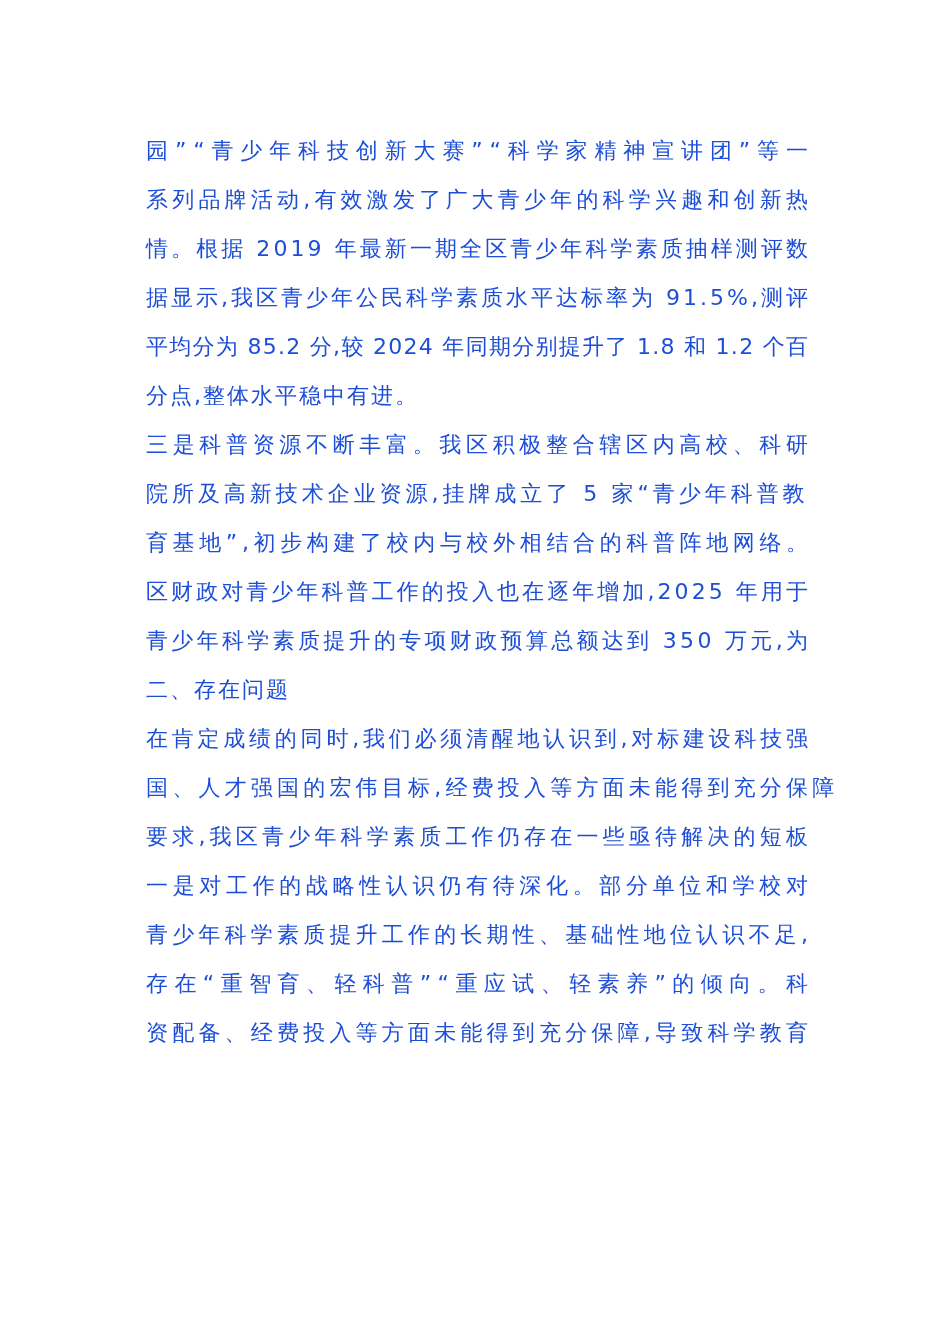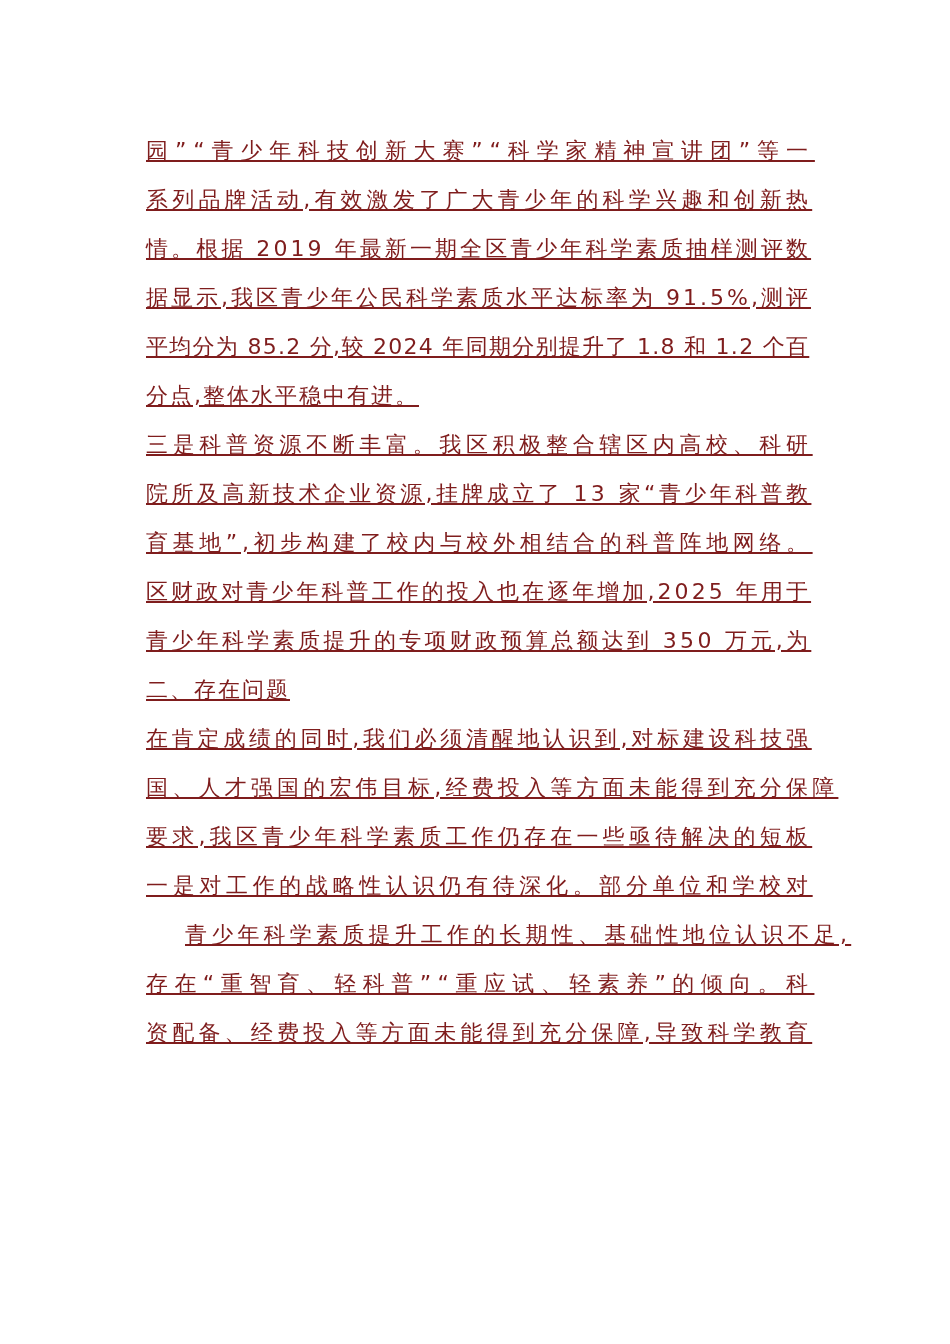--- a/index.html
+++ b/index.html
@@ -3,24 +3,23 @@
   <meta charset="utf-8">
   <style>
     html, body { margin: 0; padding: 0; background: #ffffff; }
     body { width: 950px; height: 1344px; position: relative; overflow: hidden; }
     .page {
       position: absolute;
       left: 146px;
       top: 126px;
       width: 662px;
       font-family: "DejaVu Sans", "Liberation Sans", sans-serif;
-      color: #7f1d1d;
+      color: #1d4ed8;
       font-size: 22px;
       line-height: 49px;
-      text-decoration: underline;
     }
     .line {
       display: block;
       height: 49px;
       white-space: nowrap;
       text-align: justify;
       text-align-last: justify;
       letter-spacing: 0px;
     }
     .line.last { text-align-last: left; }
@@ -29,25 +28,25 @@
 <body>
 
 <div class="page">
   <span class="line" style="letter-spacing: 6.875px; display: block;">园”“青少年科技创新大赛”“科学家精神宣讲团”等一</span>
   <span class="line" style="letter-spacing: 4.2px; display: block;">系列品牌活动,有效激发了广大青少年的科学兴趣和创新热</span>
   <span class="line" style="letter-spacing: 3.07199px; display: block;">情。根据 2019 年最新一期全区青少年科学素质抽样测评数</span>
   <span class="line" style="letter-spacing: 3.00431px; display: block;">据显示,我区青少年公民科学素质水平达标率为 91.5%,测评</span>
   <span class="line" style="letter-spacing: 1.28486px; display: block;">平均分为 85.2 分,较 2024 年同期分别提升了 1.8 和 1.2 个百</span>
   <span class="line last" style="letter-spacing: 2px;">分点,整体水平稳中有进。</span>
   <span class="line" style="letter-spacing: 4.66667px; display: block;">三是科普资源不断丰富。我区积极整合辖区内高校、科研</span>
-  <span class="line" style="letter-spacing: 3.41518px; display: block;">院所及高新技术企业资源,挂牌成立了 13 家“青少年科普教</span>
+  <span class="line" style="letter-spacing: 3.41518px; display: block;">院所及高新技术企业资源,挂牌成立了 5 家“青少年科普教</span>
   <span class="line" style="letter-spacing: 4.62437px; display: block;">育基地”,初步构建了校内与校外相结合的科普阵地网络。</span>
   <span class="line" style="letter-spacing: 3.07199px; display: block;">区财政对青少年科普工作的投入也在逐年增加,2025 年用于</span>
   <span class="line" style="letter-spacing: 3.32199px; display: block;">青少年科学素质提升的专项财政预算总额达到 350 万元,为</span>
   <span class="line last" style="letter-spacing: 2px;">二、存在问题</span>
   <span class="line" style="letter-spacing: 3.76923px; display: block;">在肯定成绩的同时,我们必须清醒地认识到,对标建设科技强</span>
   <span class="line" style="letter-spacing: 4.2px; display: block;">国、人才强国的宏伟目标,经费投入等方面未能得到充分保障</span>
   <span class="line" style="letter-spacing: 4.2px; display: block;">要求,我区青少年科学素质工作仍存在一些亟待解决的短板</span>
   <span class="line" style="letter-spacing: 4.66667px; display: block;">一是对工作的战略性认识仍有待深化。部分单位和学校对</span>
-  <span class="line" style="letter-spacing: 4.2px; display: block; margin-left: 39px;">青少年科学素质提升工作的长期性、基础性地位认识不足,</span>
+  <span class="line" style="letter-spacing: 4.2px; display: block;">青少年科学素质提升工作的长期性、基础性地位认识不足,</span>
   <span class="line" style="letter-spacing: 6.43359px; display: block;">存在“重智育、轻科普”“重应试、轻素养”的倾向。科</span>
   <span class="line" style="letter-spacing: 4.2px; display: block;">资配备、经费投入等方面未能得到充分保障,导致科学教育</span>
 </div>
 
 </body></html>

